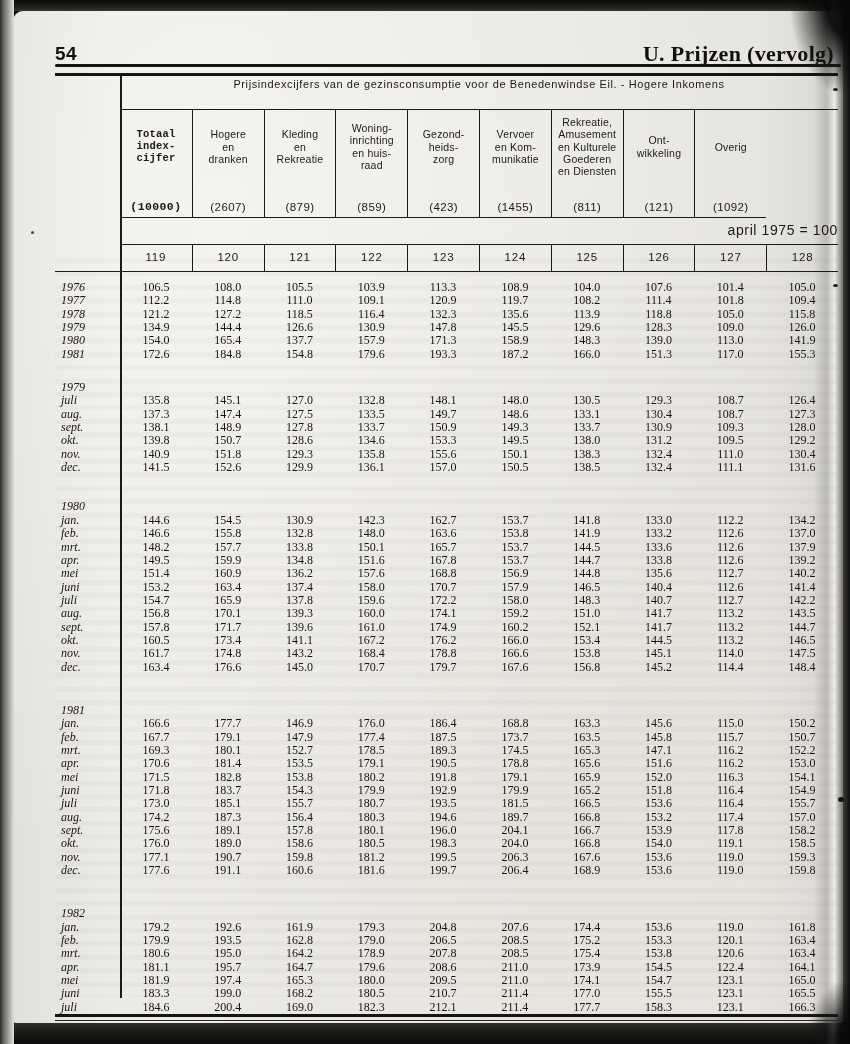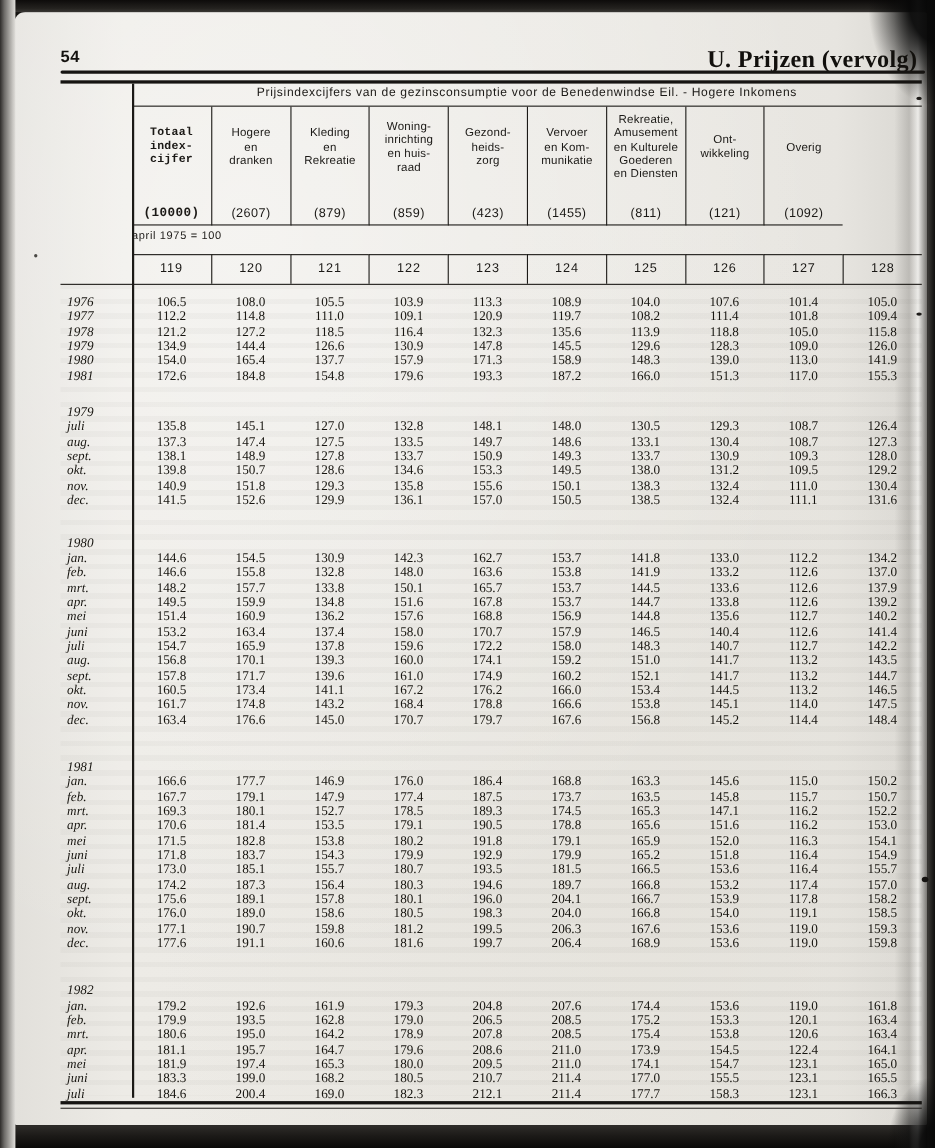--- a/index.html
+++ b/index.html
@@ -35,43 +35,43 @@
     background:radial-gradient(ellipse at 100% 100%, rgba(7,7,7,0.9) 22%, rgba(7,7,7,0) 70%);}
   .speck{position:absolute;background:#4a4844;border-radius:50%;}
   .speck.s1{left:31px;top:231px;width:3px;height:3px;}
   .speck.s2{left:833px;top:88px;width:5px;height:3px;background:#1c1a18;}
   .speck.s3{left:833px;top:284px;width:5px;height:3px;background:#1c1a18;}
   .speck.s4{left:838px;top:797px;width:6px;height:5px;background:#161412;}
   .ghost{position:absolute;left:55px;top:258px;width:783px;height:738px;pointer-events:none;
     background:repeating-linear-gradient(to bottom, rgba(70,68,60,0.035) 0 5px, rgba(0,0,0,0) 5px 13.4px);}
 
   
-  .page-num{position:absolute;left:55px;top:43px;font-size:15px;font-weight:700;color:#14120f;letter-spacing:0.5px;}
+  .page-num{position:absolute;left:55px;top:43px;font-size:19px;font-weight:700;color:#14120f;letter-spacing:0.5px;}
   .section-title{position:absolute;right:16px;top:41px;font-family:"Liberation Serif",serif;
     font-size:22px;font-weight:700;color:#12100d;letter-spacing:0.3px;}
   .header-rule{position:absolute;left:55px;top:64px;width:786px;height:3.2px;background:#161412;border-radius:2px;}
 
   
   .ptable{position:absolute;left:55px;top:73px;width:783px;border-top:3.4px solid #161412;color:#1b1916;}
   .ptable::after{content:'';display:block;height:1.6px;background:#2b2926;margin-top:2.6px;}
   .vline{position:absolute;left:65px;top:0;width:1.8px;height:922px;background:#1b1916;}
 
   .trow{display:grid;grid-template-columns:65px repeat(10,1fr);}
-  .tr-title{height:21px;}
+  .tr-title{height:34px;}
   .title-cell{grid-column:2/-1;border-bottom:1.5px solid #1b1916;
     font-size:11px;letter-spacing:0.6px;text-align:center;padding-top:2px;box-sizing:border-box;}
   .tr-head{height:103px;}
   .hcell{display:flex;flex-direction:column;box-sizing:border-box;padding:6px 1px 3px;border-bottom:1.5px solid #1b1916;}
   .hcell.bl1{border-left:1.5px solid #1b1916;}
   .hlabel{flex:1;display:flex;flex-direction:column;justify-content:center;align-items:center;
     font-size:10.5px;line-height:12.3px;text-align:center;letter-spacing:0.2px;}
   .hweight{text-align:center;font-size:11.5px;padding-bottom:1px;letter-spacing:0.4px;margin-top:24px;}
   .hcell.hb .hlabel,.hcell.hb .hweight{font-weight:700;font-family:Liberation Mono, monospace;}
   .tr-note{height:31px;}
-  .note-cell{grid-column:2/-1;text-align:left;font-size:10px;padding-top:9px;letter-spacing:0.6px;}
+  .note-cell{grid-column:2/-1;text-align:right;font-size:14px;padding-top:9px;letter-spacing:0.6px;}
   .tr-nums{height:27px;border-bottom:1.6px solid #1b1916;}
   .ncell{border-top:1.6px solid #1b1916;box-sizing:border-box;text-align:center;
     font-size:11.5px;padding-top:6px;letter-spacing:0.8px;}
   .ncell.bl1{border-left:1.5px solid #1b1916;}
 
   .tbody{padding-top:9px;border-bottom:3px solid #161412;}
   .brow{display:grid;grid-template-columns:65px repeat(10,1fr);height:13.35px;line-height:13.4px;}
   .bl{font-family:"Liberation Serif",serif;font-style:italic;font-size:12px;padding-left:6px;color:#16140f;}
   .bv{font-family:"Liberation Serif",serif;font-size:12px;text-align:center;color:#16140f;}
   .sect.m1{margin-top:20px;}

